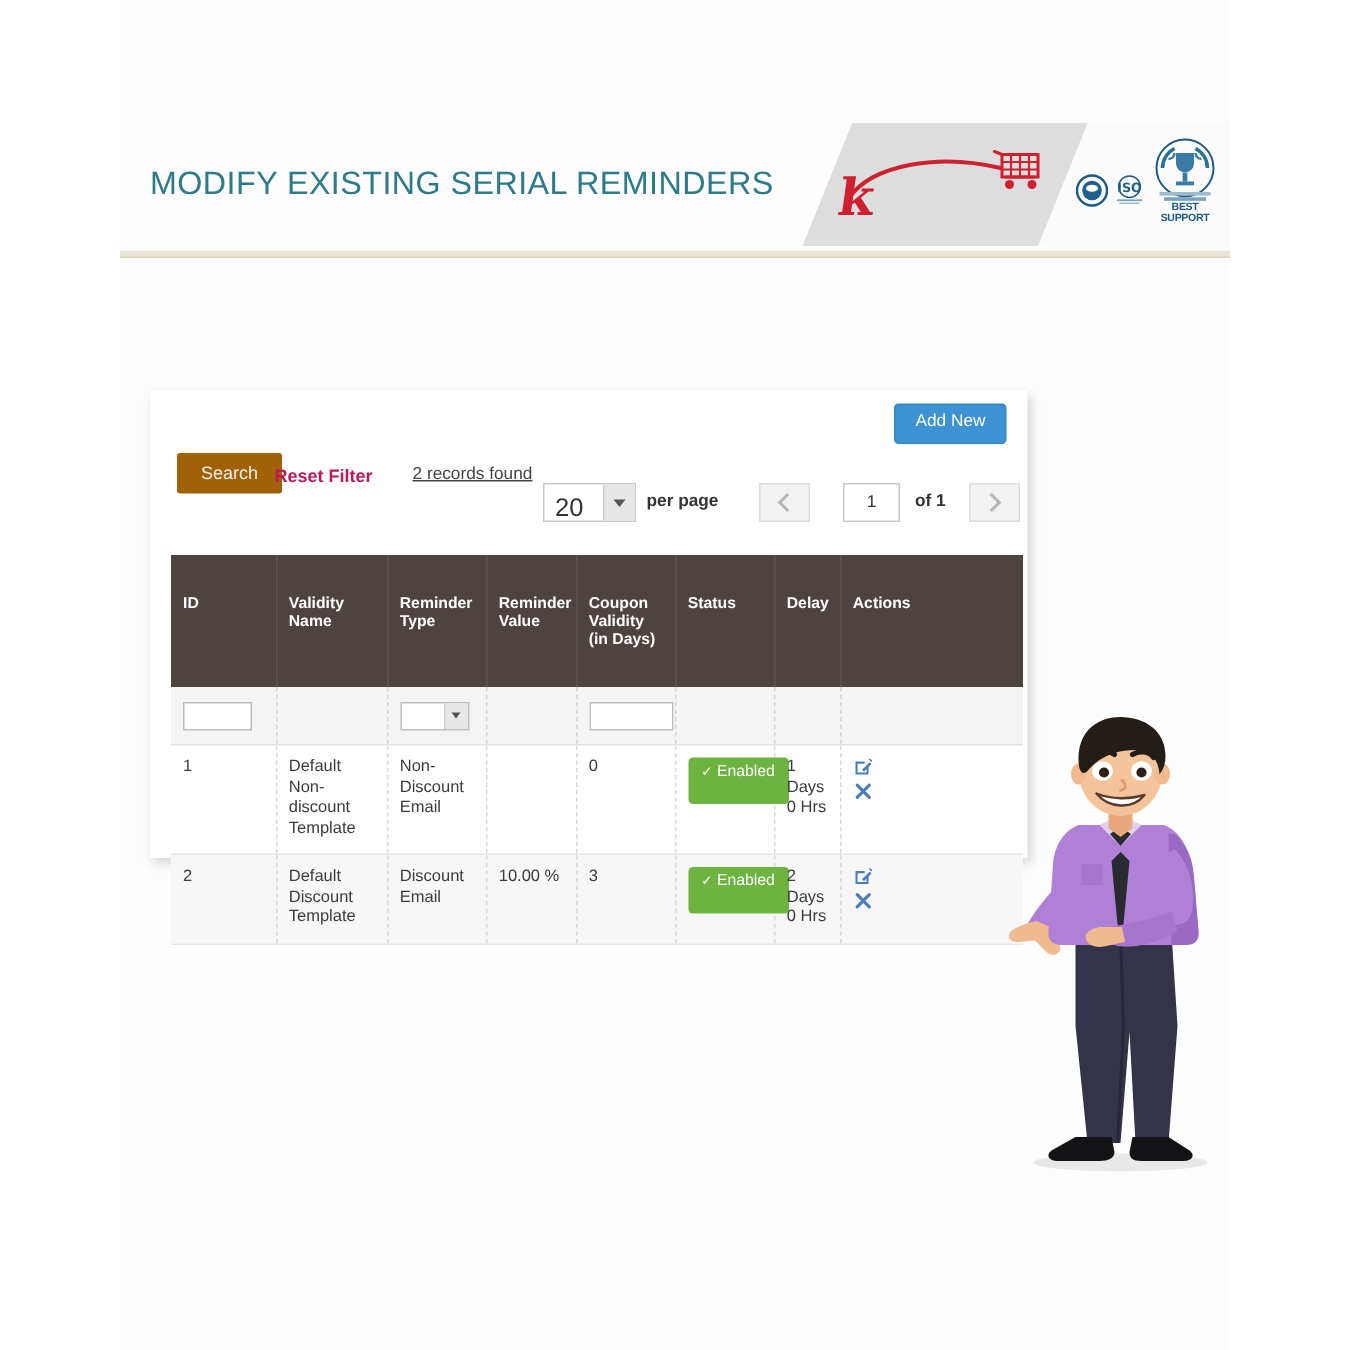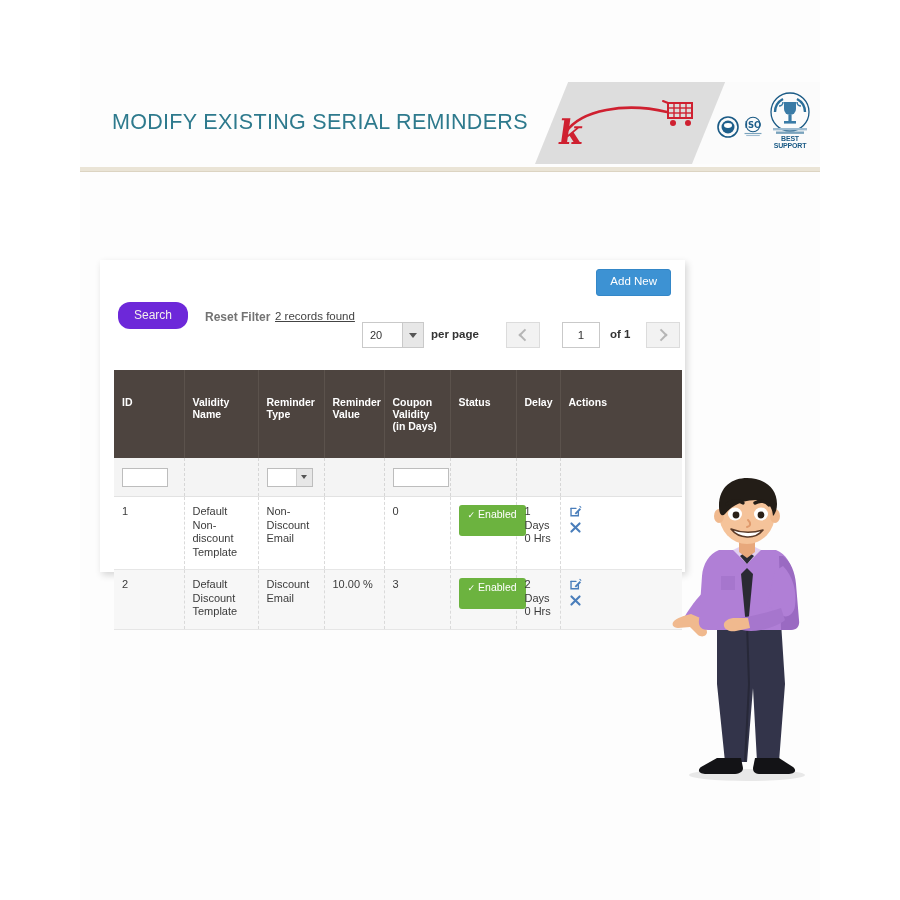--- a/index.html
+++ b/index.html
@@ -30,21 +30,21 @@
   }
 
   
   .header {
     position: absolute;
     left: 80px; top: 78px;
     width: 740px; height: 88px;
   }
   .header-title {
     position: absolute;
-    left: 32px; top: 32px;
+    left: 20px; top: 32px;
     font-size: 21.5px;
     letter-spacing: .3px;
     color: #2e7a8d;
     white-space: nowrap;
     font-weight: 400;
   }
   .brand-band {
     position: absolute;
     left: 455px; top: 4px;
     width: 285px; height: 82px;
@@ -150,34 +150,33 @@
   }
 
   .toolbar {
     position: absolute;
     left: 0; top: 40px;
     width: 585px; height: 70px;
   }
   .btn-search {
     position: absolute;
     left: 18px; top: 2px;
-    background: #6d28d9;
+    background: #a16207;
     color: #f3efec;
     font-size: 12px;
     padding: 7px 16px 8px;
     line-height: 1;
-    border-radius: 12px;
+    border-radius: 2px;
   }
   .link-reset {
     position: absolute;
     left: 83px; top: 10px;
-    color: #737373;
+    color: #be185d;
     font-size: 12px;
     font-weight: bold;
-    margin-left: 22px;
   }
   .records-found {
     position: absolute;
     left: 175px; top: 10px;
     font-size: 11.5px;
     color: #444444;
     text-decoration: underline;
   }
 
   .pager {
@@ -189,21 +188,21 @@
     position: absolute;
     left: 262px; top: 0;
     width: 62px; height: 26px;
     background: #ffffff;
     border: 1px solid #c9c9c9;
     box-sizing: border-box;
   }
   .select-perpage .sel-val {
     position: absolute;
     left: 7px; top: 6px;
-    font-size: 11px;
+    font-size: 17px;
     color: #333333;
   }
   .select-perpage .sel-arrow {
     position: absolute;
     right: 0; top: 0;
     width: 20px; height: 24px;
     background: #e7e7e7;
     border-left: 1px solid #c9c9c9;
   }
   .caret {

